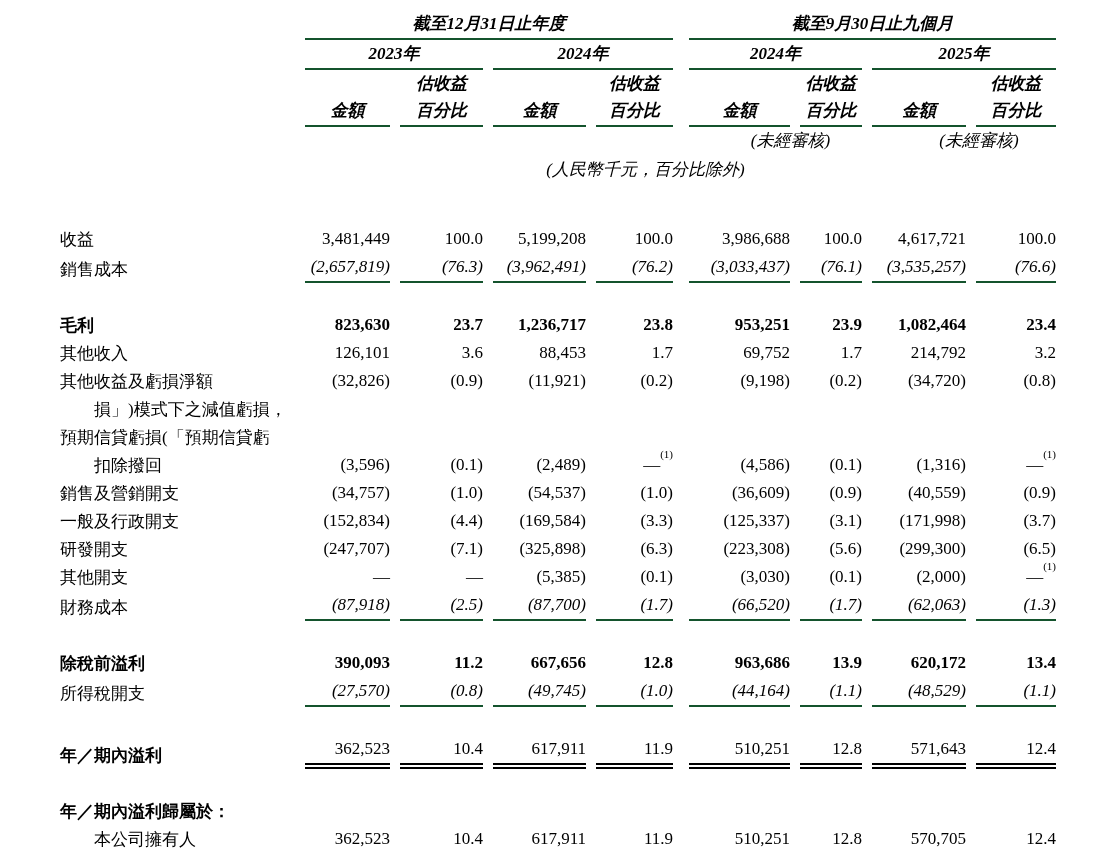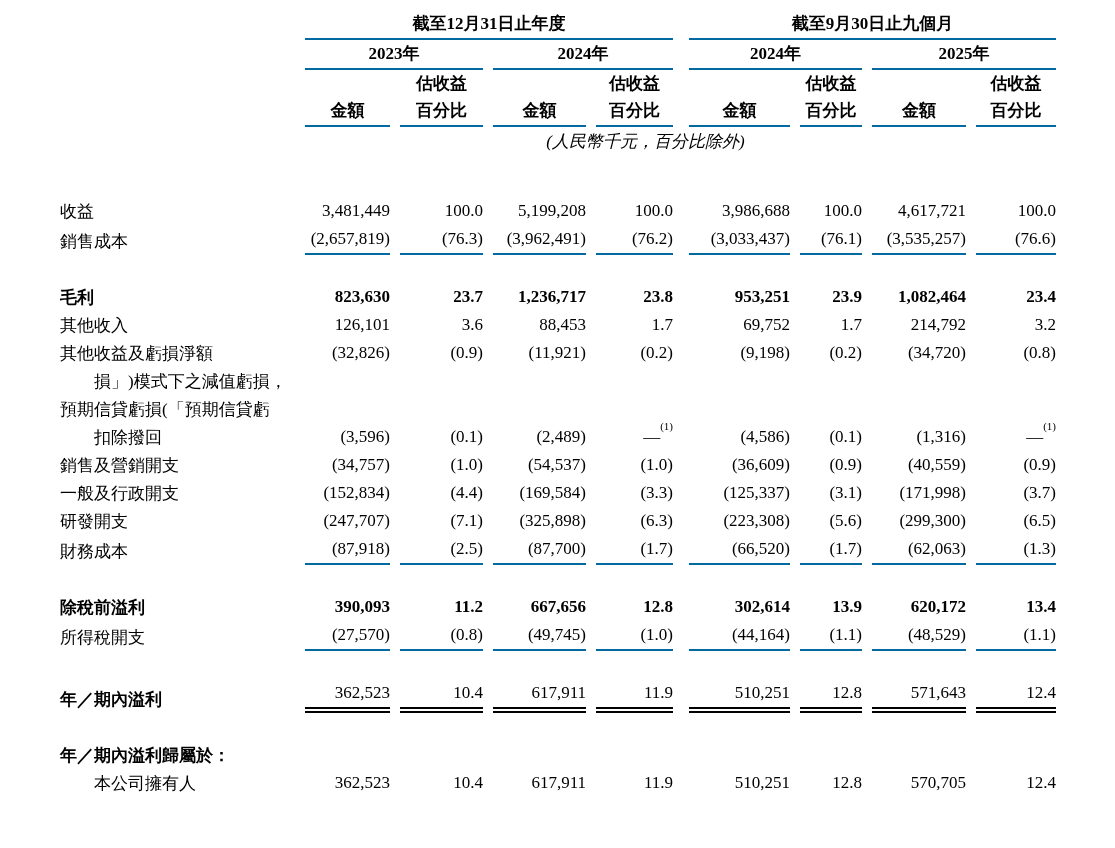--- a/index.html
+++ b/index.html
@@ -24,21 +24,21 @@
   }
   .lbl { text-align: left; white-space: nowrap; margin-left: 30px; }
   .ind { padding-left: 34px; }
   .b  { font-weight: bold; }
   .it { font-style: italic; }
   .num { text-align: right; }
   .ctr { text-align: center; }
   
   .cb { margin-left: 10px; padding-bottom: 1px; }
   td.gapL > .cb { margin-left: 16px; }
-  .u1 { border-bottom: 2px solid #0369a1; }
+  .u1 { border-bottom: 2px solid #14532d; font-style: italic; }
   .u2 { border-bottom: 6px double #000; }
   sup { font-size: 11px; position: relative; top: -5px; line-height: 0; }
   
   tr.r-group td { height: 32px; }
   tr.r-year  td { height: 14px; }
   tr.r-cols  td { height: 54px; }
   tr.r-unaud td { height: 24px; font-style: italic; }
   tr.r-note  td { height: 28px; margin-top: 40px; }
   tr.spacer  td { height: 28px; }
   tr.hspacer td { height: 42px; }
@@ -106,20 +106,31 @@
       <td>
         <div class="cb u1 ctr b"><span>估收益</span><br><span>百分比</span></div>
       </td>
       <td>
         <div class="cb u1 ctr b"><span>金額</span></div>
       </td>
       <td>
         <div class="cb u1 ctr b"><span>估收益</span><br><span>百分比</span></div>
       </td>
     </tr>
+    <tr class="r-unaud">
+      <td></td>
+      <td colspan="2"></td>
+      <td colspan="2"></td>
+      <td colspan="2" class="gapL">
+        <div class="cb ctr it unaud-box">(未經審核)</div>
+      </td>
+      <td colspan="2">
+        <div class="cb ctr it unaud-box">(未經審核)</div>
+      </td>
+    </tr>
     <tr class="r-note">
       <td></td>
       <td colspan="8" class="ctr it note-cell">(人民幣千元，百分比除外)</td>
     </tr>
     <tr class="hspacer">
         <td colspan="9"></td>
       </tr>
   </thead>
   <tbody>
       <tr class="drow">
@@ -416,20 +427,47 @@
           <div class="cb">(5.6)</div>
         </td>
         <td class="num">
           <div class="cb">(299,300)</div>
         </td>
         <td class="num">
           <div class="cb">(6.5)</div>
         </td>
       </tr>
       <tr class="drow">
+        <td class="lbl">其他開支</td>
+        <td class="num">
+          <div class="cb">—</div>
+        </td>
+        <td class="num">
+          <div class="cb">—</div>
+        </td>
+        <td class="num">
+          <div class="cb">(5,385)</div>
+        </td>
+        <td class="num">
+          <div class="cb">(0.1)</div>
+        </td>
+        <td class="num gapL">
+          <div class="cb">(3,030)</div>
+        </td>
+        <td class="num">
+          <div class="cb">(0.1)</div>
+        </td>
+        <td class="num">
+          <div class="cb">(2,000)</div>
+        </td>
+        <td class="num">
+          <div class="cb">—<sup>(1)</sup></div>
+        </td>
+      </tr>
+      <tr class="drow">
         <td class="lbl">財務成本</td>
         <td class="num">
           <div class="cb u1">(87,918)</div>
         </td>
         <td class="num">
           <div class="cb u1">(2.5)</div>
         </td>
         <td class="num">
           <div class="cb u1">(87,700)</div>
         </td>
@@ -460,21 +498,21 @@
         <td class="num">
           <div class="cb b">11.2</div>
         </td>
         <td class="num">
           <div class="cb b">667,656</div>
         </td>
         <td class="num">
           <div class="cb b">12.8</div>
         </td>
         <td class="num gapL">
-          <div class="cb b">302,614</div>
+          <div class="cb b">963,686</div>
         </td>
         <td class="num">
           <div class="cb b">13.9</div>
         </td>
         <td class="num">
           <div class="cb b">620,172</div>
         </td>
         <td class="num">
           <div class="cb b">13.4</div>
         </td>

